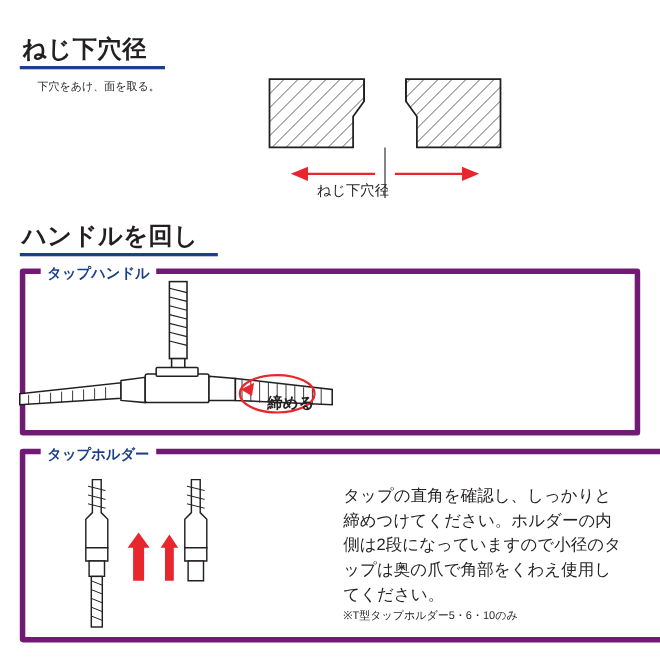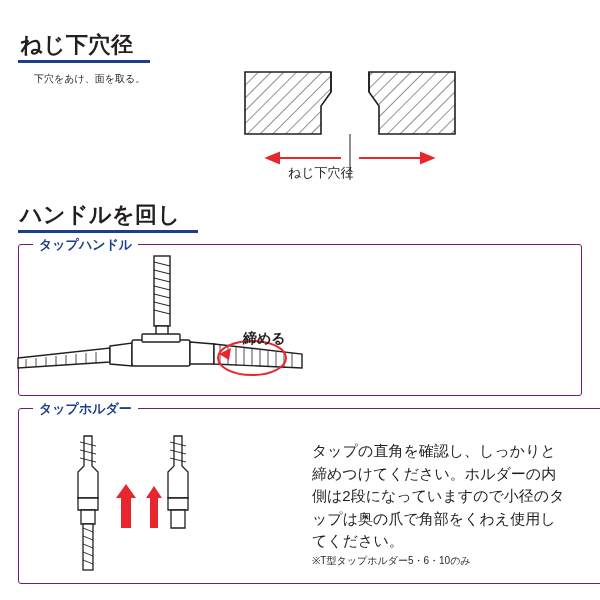--- a/index.html
+++ b/index.html
@@ -64,21 +64,21 @@
     white-space: nowrap;
   }
 
   
   #sec2-title { left: 20px; top: 200px; }
   #sec2-rule  { left: 18px; top: 230px; width: 180px; }
 
   
   .panel {
     position: absolute;
-    border: 1px solid #701a75;
+    border: 5px solid #701a75;
     border-radius: 3px;
     box-sizing: border-box;
     background: #ffffff;
     padding-left: 48px;
   }
   .panel-label {
     position: absolute;
     top: -9px;
     left: 14px;
     background: #ffffff;
@@ -105,20 +105,21 @@
     display: block;
     font-size: 10px;
   }
 
   .red-label {
     position: absolute;
     font-size: 14px;
     font-weight: bold;
     color: #231f20;
     white-space: nowrap;
+    margin-top: 28px;
   }
   #tighten-label { left: 243px; top: 330px; }
 
   svg { display: block; overflow: visible; }
 
   .drw-fig {
     position: absolute;
   }
   #fig-handle { left: 14px; top: 256px; width: 292px; height: 132px; }
   #fig-holder { left: 40px; top: 432px; width: 250px; height: 144px; }

